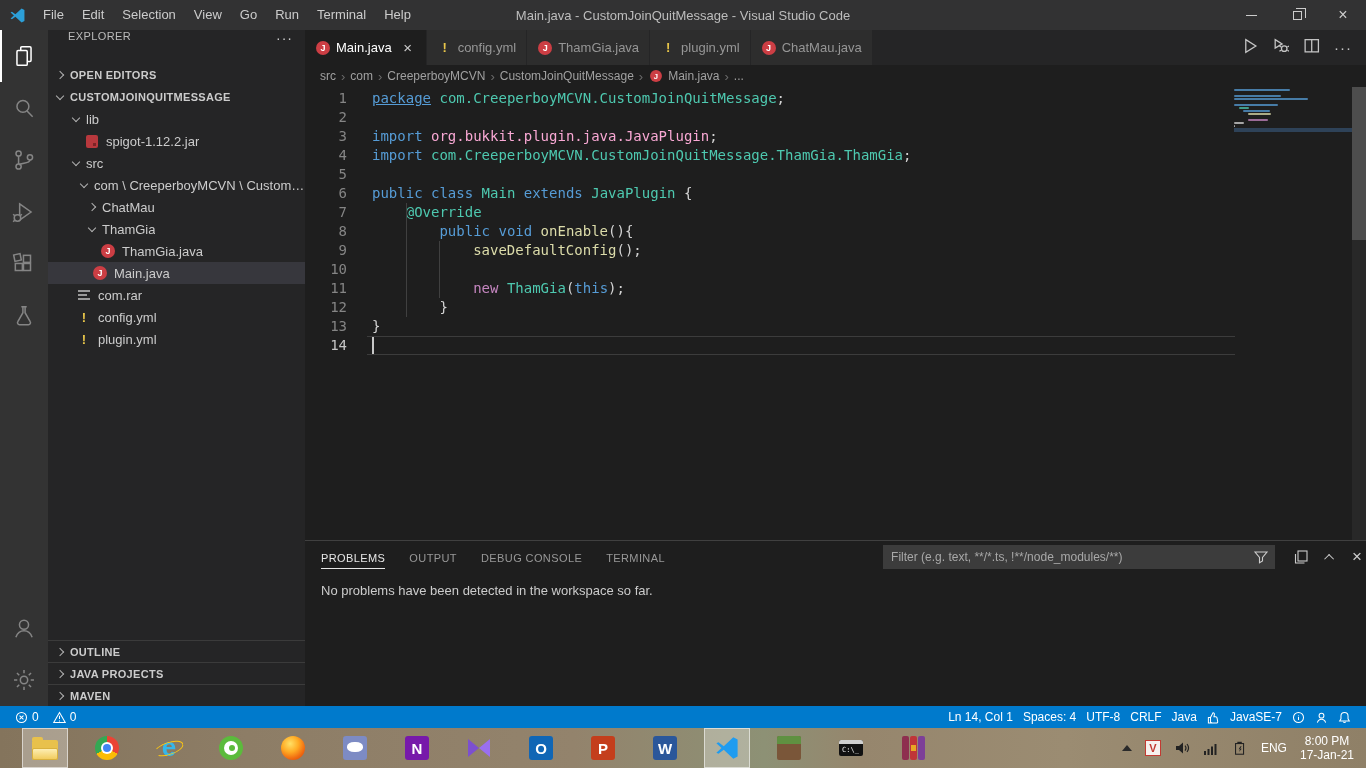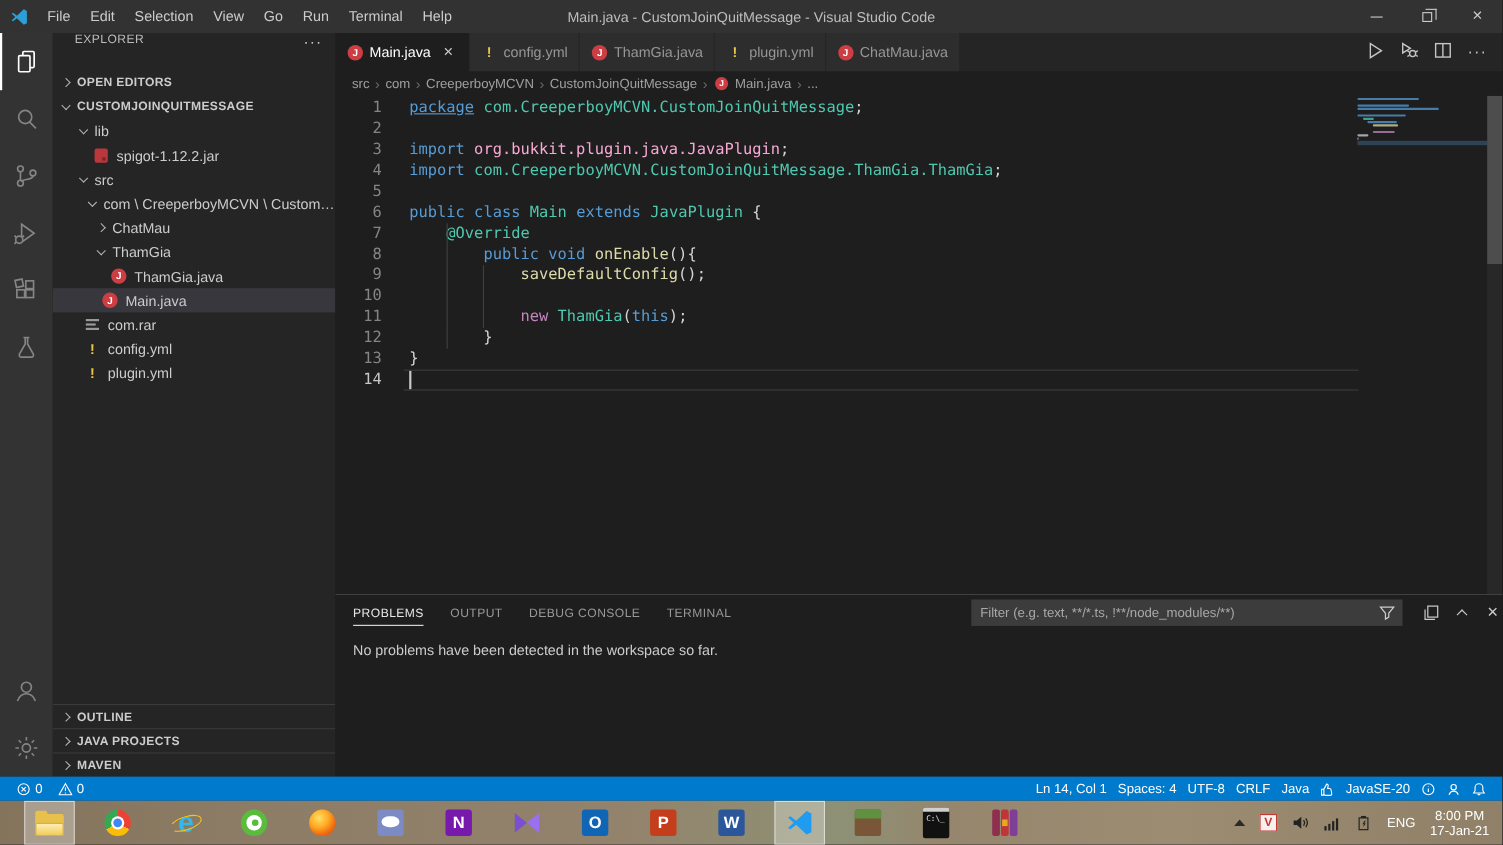--- a/index.html
+++ b/index.html
@@ -168,21 +168,21 @@
   .app-discord { background:#7d8bc4; position:relative; }
   .app-discord:before { content:""; position:absolute; left:4px; right:4px; top:6px; bottom:8px;
     background:#ffffff; border-radius:45%; }
   .app-kmp { position:relative; }
   .app-kmp:before { content:""; position:absolute; left:2px; top:4px; border-top:9px solid transparent;
     border-bottom:9px solid transparent; border-left:11px solid #7c4fd0; }
   .app-kmp:after { content:""; position:absolute; right:2px; top:4px; border-top:9px solid transparent;
     border-bottom:9px solid transparent; border-right:11px solid #9a6ff0; }
   .app-mc { width:24px; height:24px; margin:1px; background:#7a5639; border-radius:2px; position:relative; }
   .app-mc:before { content:""; position:absolute; left:0; right:0; top:0; height:8px; background:#5f9141; border-radius:2px 2px 0 0; }
-  .app-cmd { width:24px; height:28px; margin:16px 1px; background:#111111; border-radius:2px; position:relative;
+  .app-cmd { width:24px; height:16px; margin:16px 1px; background:#111111; border-radius:2px; position:relative;
     color:#e8e8e8; font-family:"DejaVu Sans Mono",monospace; font-size:7px; }
   .app-cmd:before { content:""; position:absolute; left:0; right:0; top:0; height:4px; background:#cfcfcf; border-radius:2px 2px 0 0; }
   .app-cmd span { position:absolute; left:3px; top:6px; }
   .app-rar { display:flex; gap:1px; padding:1px; }
   .app-rar i { width:7px; height:24px; border-radius:2px; }
   .app-rar i:nth-child(1){ background:#8e2f4f; }
   .app-rar i:nth-child(2){ background:#c03538; position:relative; }
   .app-rar i:nth-child(2):before { content:""; position:absolute; left:1px; right:1px; top:9px; height:6px; background:#e9a824; }
   .app-rar i:nth-child(3){ background:#7d3f98; }
   .vscode-svg { width:26px; height:26px; }
@@ -588,21 +588,21 @@
         </div>
         <div class="sb-item">
           <span>Java</span>
         </div>
         <div class="sb-item">
           <svg class="" viewBox="0 0 14 14">
             <path d="M1.5 7h2.3v5.8H1.5z M3.8 12.1l1.8.9h4.5c.9 0 1.6-.8 1.4-1.7l-.7-3.8c-.1-.7-.7-1.2-1.4-1.2H7.5L8 3.5c.1-.8-.5-1.5-1.3-1.5h-.2L3.8 7z"></path>
           </svg>
         </div>
         <div class="sb-item">
-          <span>JavaSE-20</span>
+          <span>JavaSE-7</span>
         </div>
         <div class="sb-item">
           <svg class="" viewBox="0 0 14 14">
             <circle cx="7" cy="7" r="5.4"></circle>
             <path d="M7 6.2v3.4 M7 4.2v.7"></path>
           </svg>
         </div>
         <div class="sb-item">
           <svg class="" viewBox="0 0 14 14">
             <circle cx="7" cy="5" r="2.6"></circle>

